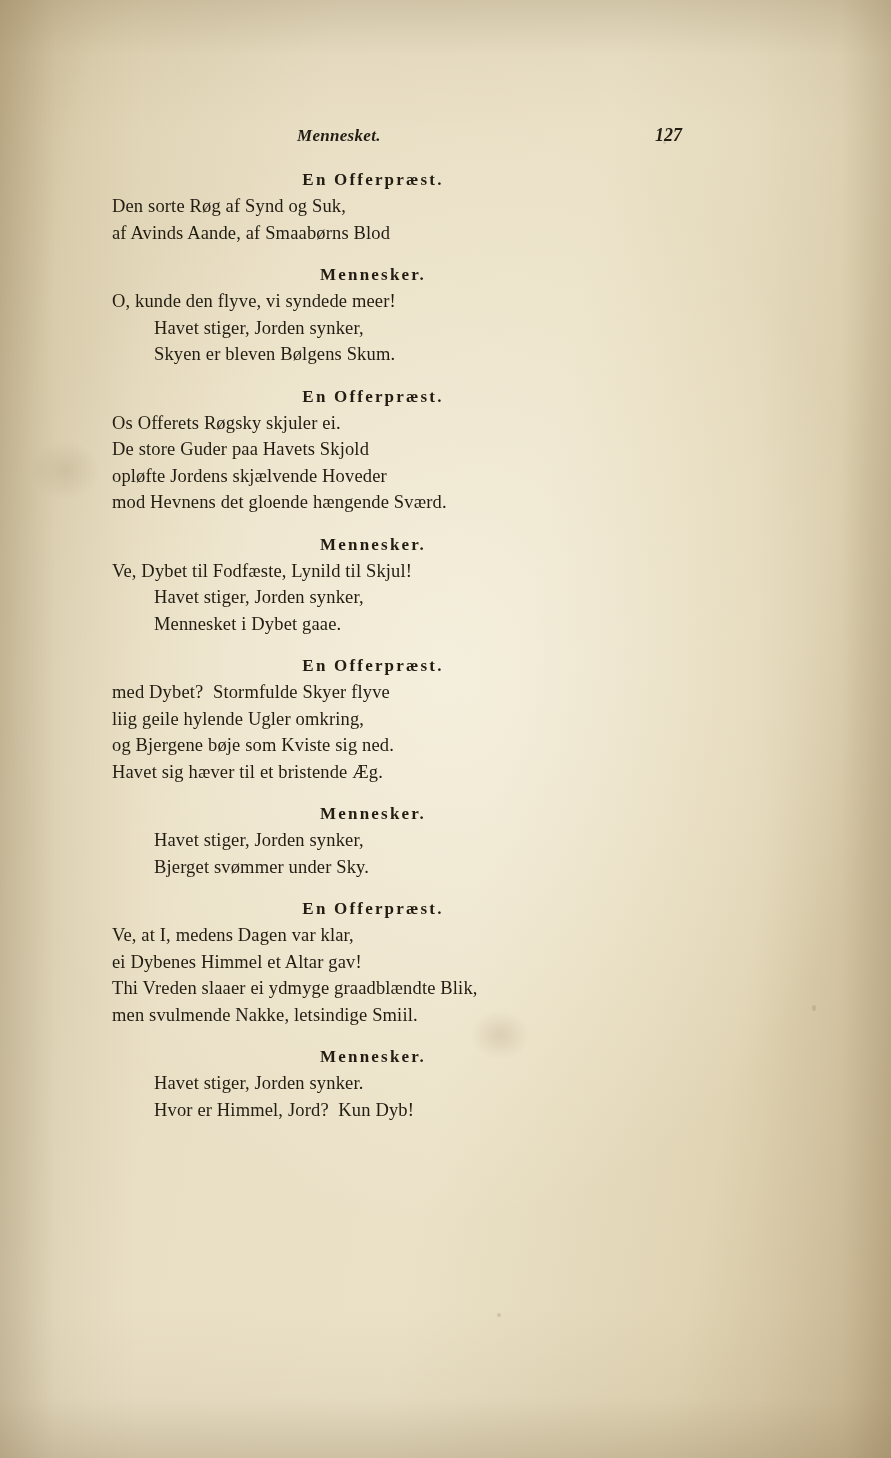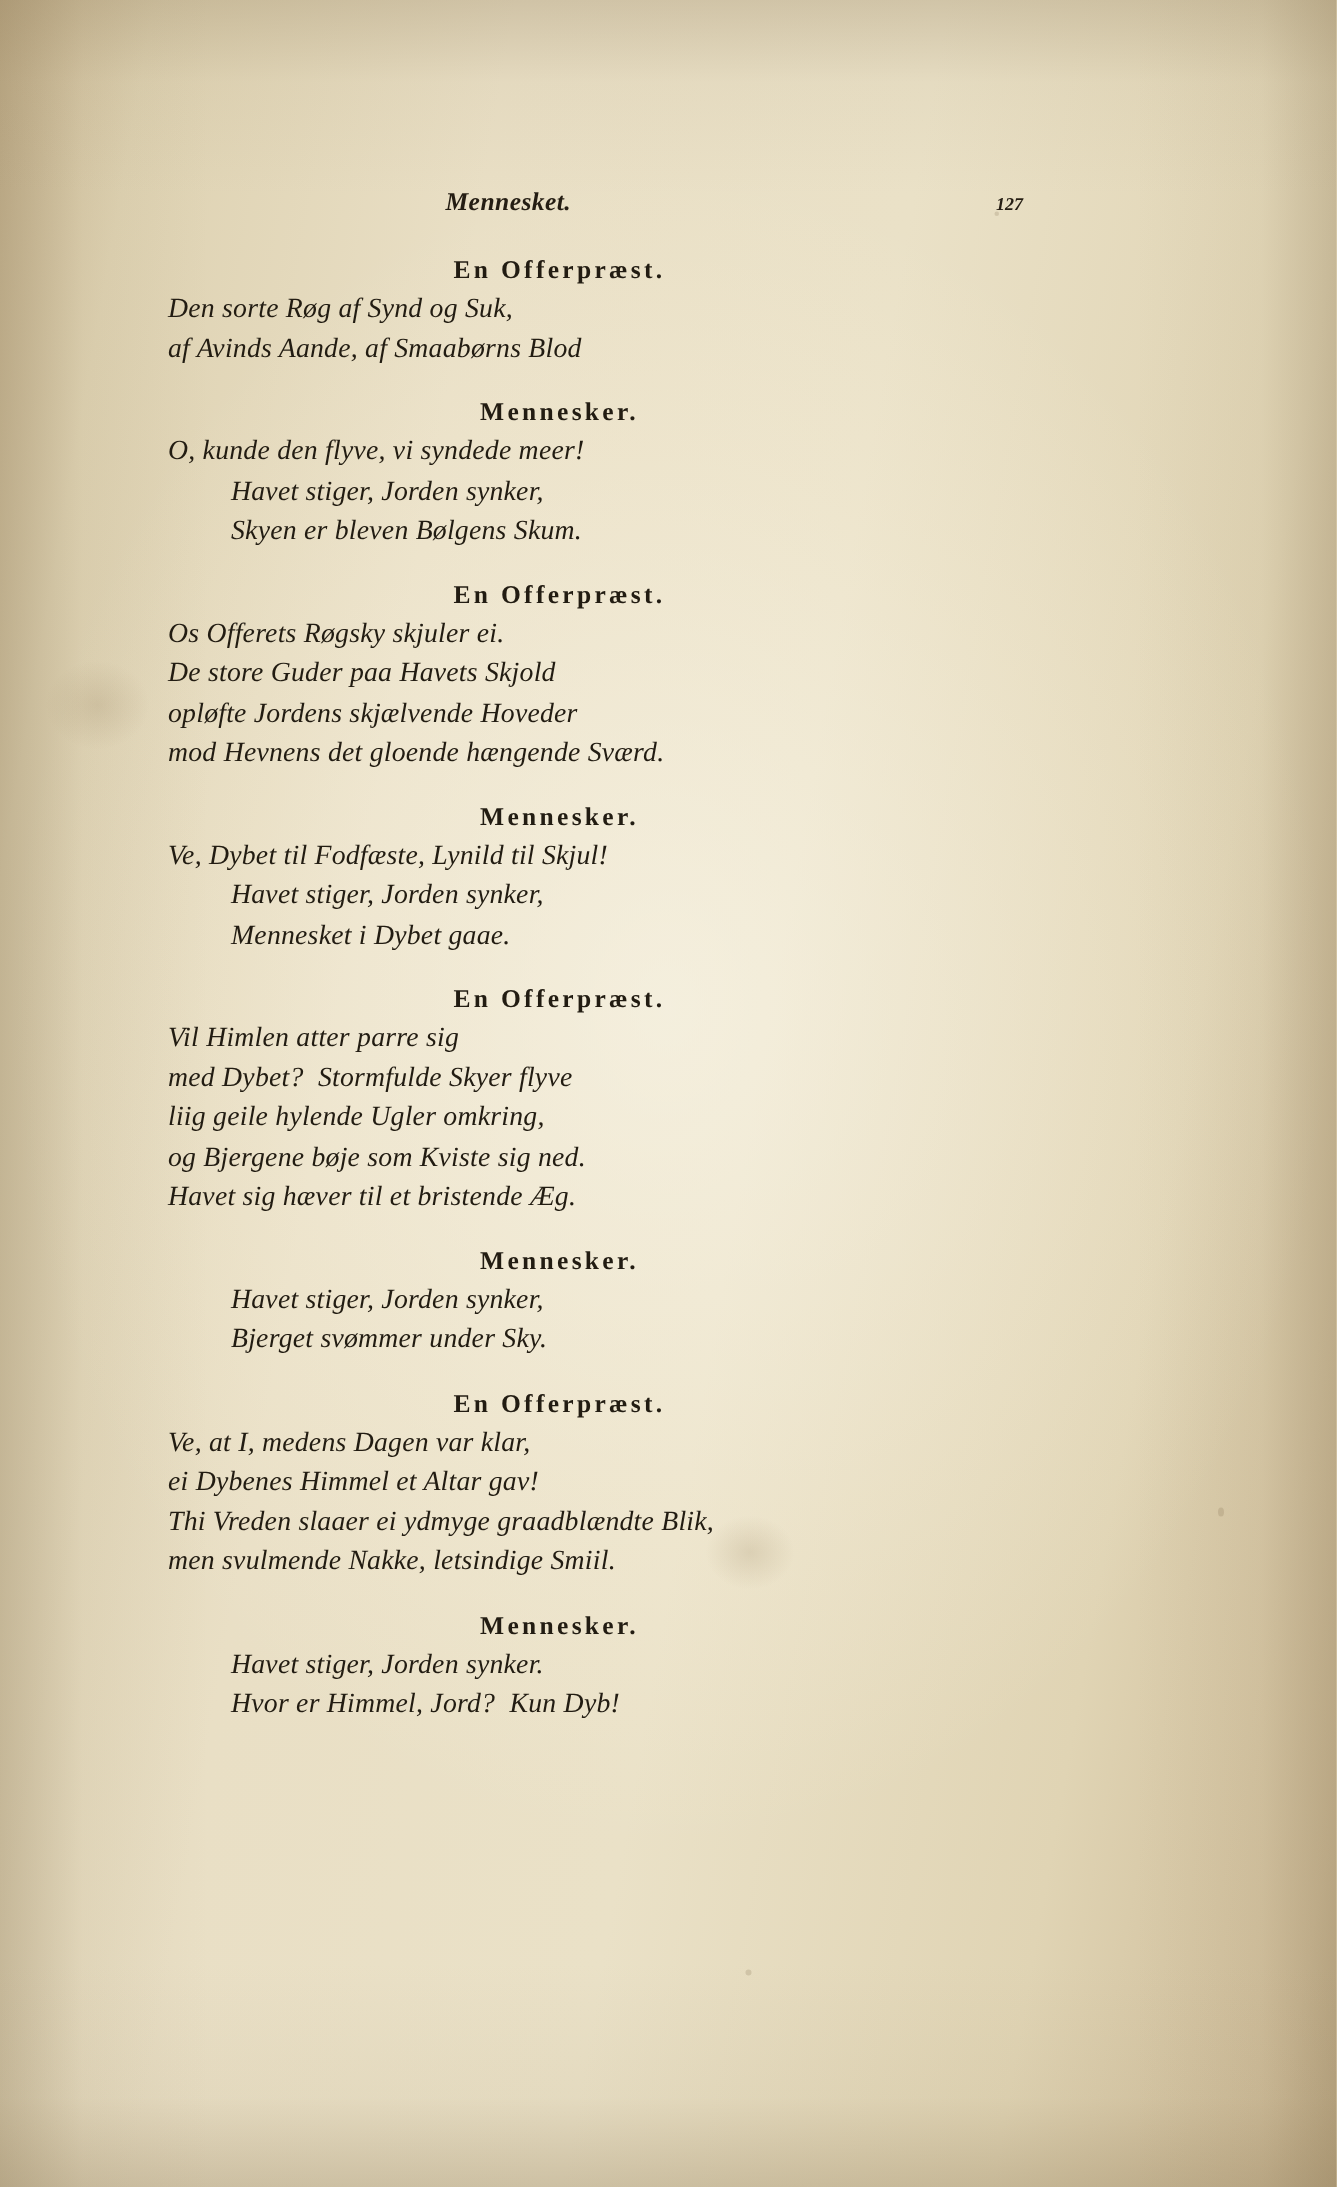--- a/index.html
+++ b/index.html
@@ -75,21 +75,21 @@
     font-style: italic;
     font-weight: bold;
     font-size: 17px;
     letter-spacing: 0.3px;
     margin-left: 185px;
     color: #241d13;
   }
   .page-number {
     font-style: italic;
     font-weight: bold;
-    font-size: 12px;
+    font-size: 18px;
     color: #241d13;
   }
   .poem {
     position: absolute;
     top: 170px;
     left: 112px;
     width: 600px;
   }
   .stanza {
     margin-bottom: 19px;
@@ -100,21 +100,20 @@
     letter-spacing: 2.2px;
     text-align: center;
     margin-bottom: 3px;
     padding-right: 78px;
   }
   .line {
     font-size: 18.5px;
     line-height: 26.5px;
     letter-spacing: 0.15px;
     white-space: pre;
-    font-style: italic;
   }
   .line.ind1 { padding-left: 42px; }
 </style>
 </head>
 <body>
 
 <div class="page">
   <div class="paper"></div>
   <div class="vignette"></div>
 
@@ -150,21 +149,20 @@
           <div class="line">mod Hevnens det gloende hængende Sværd.</div>
         </div>
         <div class="stanza">
           <div class="speaker">Mennesker.</div>
           <div class="line">Ve, Dybet til Fodfæste, Lynild til Skjul!</div>
           <div class="line ind1">Havet stiger, Jorden synker,</div>
           <div class="line ind1">Mennesket i Dybet gaae.</div>
         </div>
         <div class="stanza">
           <div class="speaker">En Offerpræst.</div>
-          <div class="line">Vil Himlen atter parre sig</div>
           <div class="line">med Dybet?  Stormfulde Skyer flyve</div>
           <div class="line">liig geile hylende Ugler omkring,</div>
           <div class="line">og Bjergene bøje som Kviste sig ned.</div>
           <div class="line">Havet sig hæver til et bristende Æg.</div>
         </div>
         <div class="stanza">
           <div class="speaker">Mennesker.</div>
           <div class="line ind1">Havet stiger, Jorden synker,</div>
           <div class="line ind1">Bjerget svømmer under Sky.</div>
         </div>

